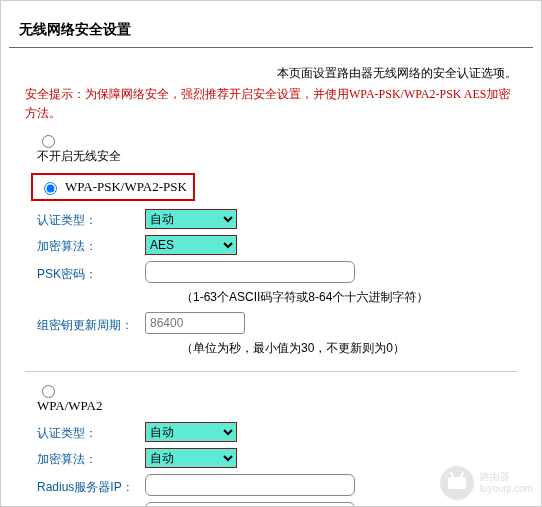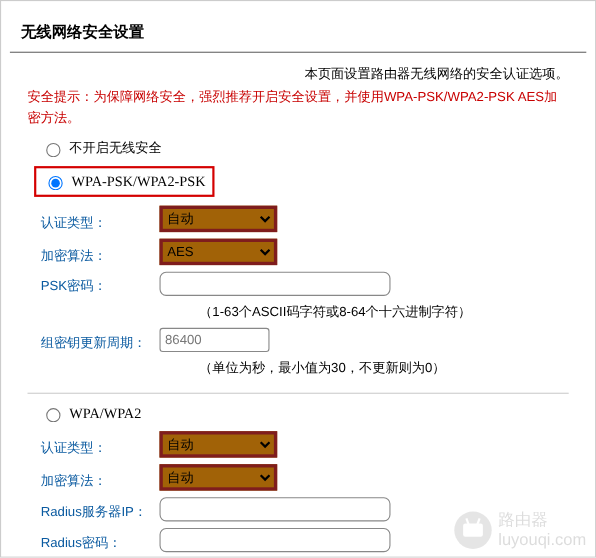--- a/index.html
+++ b/index.html
@@ -14,38 +14,40 @@
     width: 542px;
     height: 507px;
     background: #fff;
     position: relative;
     border: 1px solid #ccc;
     box-sizing: border-box;
     overflow: hidden;
   }
   .panel-title {
     font-size: 14px;
-    padding: 20px 10px 8px 10px;
+    padding: 4px 10px 8px 10px;
     border-bottom: 1px solid #666;
-    margin: 0 8px;
+    margin: 16px 8px;
   }
   .intro {
     margin: 10px 24px 2px 24px;
     line-height: 1.6;
     text-align: right;
   }
   .warning {
     color: #c80000;
     margin: 0 24px 8px 24px;
     line-height: 1.6;
+    font-family: Liberation Serif, serif;
   }
   .radio-row {
     margin: 8px 0 8px 36px;
     display: flex;
-    align-items: flex-end;
+    align-items: flex-start;
+    flex-direction: column;
   }
   .radio-row input[type=radio] {
     margin-right: 8px;
     vertical-align: middle;
   }
   .radio-highlight {
     border: 2px solid #d40000;
     padding: 4px 6px 4px 6px;
     display: inline-flex;
     align-items: center;
@@ -62,23 +64,23 @@
     margin: 6px 0;
   }
   .form-label {
     width: 108px;
     color: #0a5aa0;
     font-size: 12px;
   }
   select {
     font-size: 12px;
     padding: 1px 0;
-    width: 107px;
-    background: #a16207;
-    border: 3px solid #7f1d1d;
+    width: 92px;
+    background: #5eead4;
+    border: 1px solid #7f1d1d;
   }
   input[type=text] {
     font-size: 12px;
     padding: 2px 4px;
     border: 1px solid #888;
     border-radius: 6px;
     background: #fff;
     width: 200px;
     height: 16px;
   }
@@ -107,21 +109,21 @@
     font-size: 13px;
   }
   .watermark {
     position: absolute;
     right: 8px;
     bottom: 6px;
     display: flex;
     align-items: center;
     opacity: 0.5;
     color: #bbb;
-    font-size: 15px;
+    font-size: 10px;
     gap: 6px;
     pointer-events: none;
   }
   .watermark .circle {
     width: 34px;
     height: 34px;
     border-radius: 50%;
     background: #ccc;
     display: flex;
     align-items: center;

